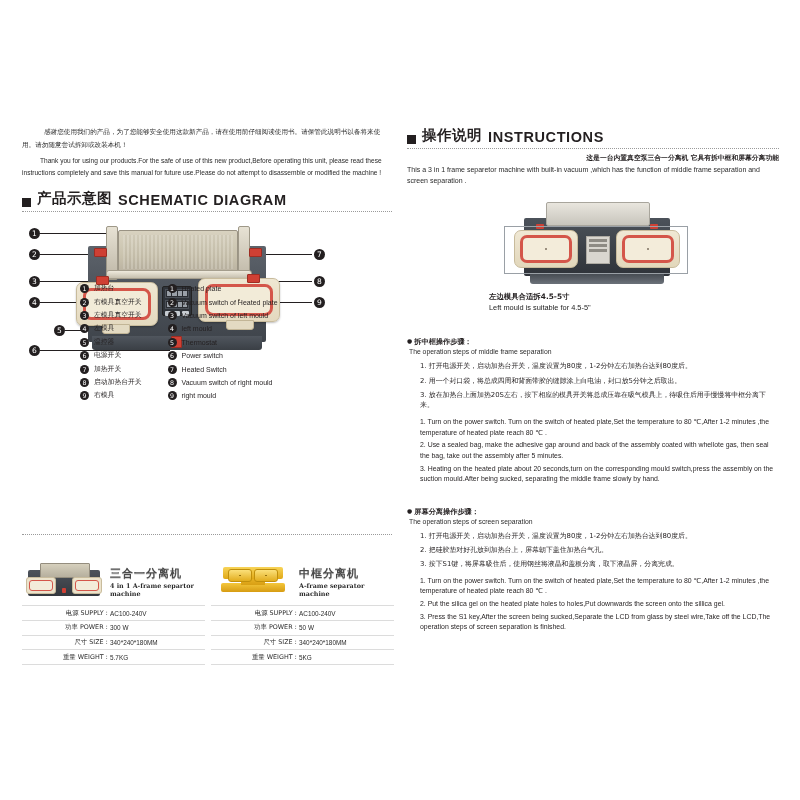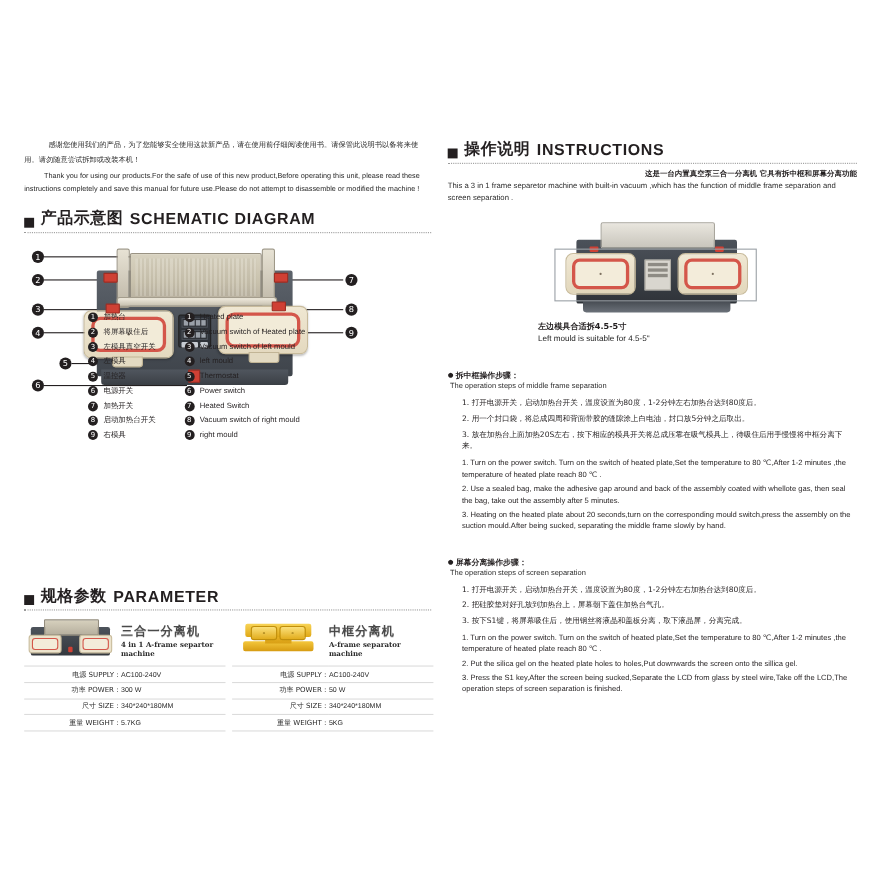--- a/index.html
+++ b/index.html
@@ -387,21 +387,21 @@
     </div>
 
     <div class="parts">
       <ol>
         <li>
             <span class="pnum">1</span>
             <span class="p-cn">加热台</span>
           </li>
         <li>
             <span class="pnum">2</span>
-            <span class="p-cn">将屏幕吸住后</span>
+            <span class="p-cn">右模具真空开关</span>
           </li>
         <li>
             <span class="pnum">3</span>
             <span class="p-cn">左模具真空开关</span>
           </li>
         <li>
             <span class="pnum">4</span>
             <span class="p-cn">左模具</span>
           </li>
         <li>
@@ -459,25 +459,20 @@
             <span class="p-en">Vacuum switch of right mould</span>
           </li>
         <li>
             <span class="pnum">9</span>
             <span class="p-en">right mould</span>
           </li>
       </ol>
     </div>
 
     <div class="param-head">
-      <div class="sect-head">
-        <span class="sect-square"></span>
-        <span class="sect-cn">规格参数</span>
-        <span class="sect-en">PARAMETER</span>
-      </div>
       <div class="dotted"></div>
     </div>
 
     <div class="param-grid">
 
       <div class="pcard">
         <div class="pcard-top">
           <div class="pc-img">
             <div class="mini">
               <div class="body"></div>

